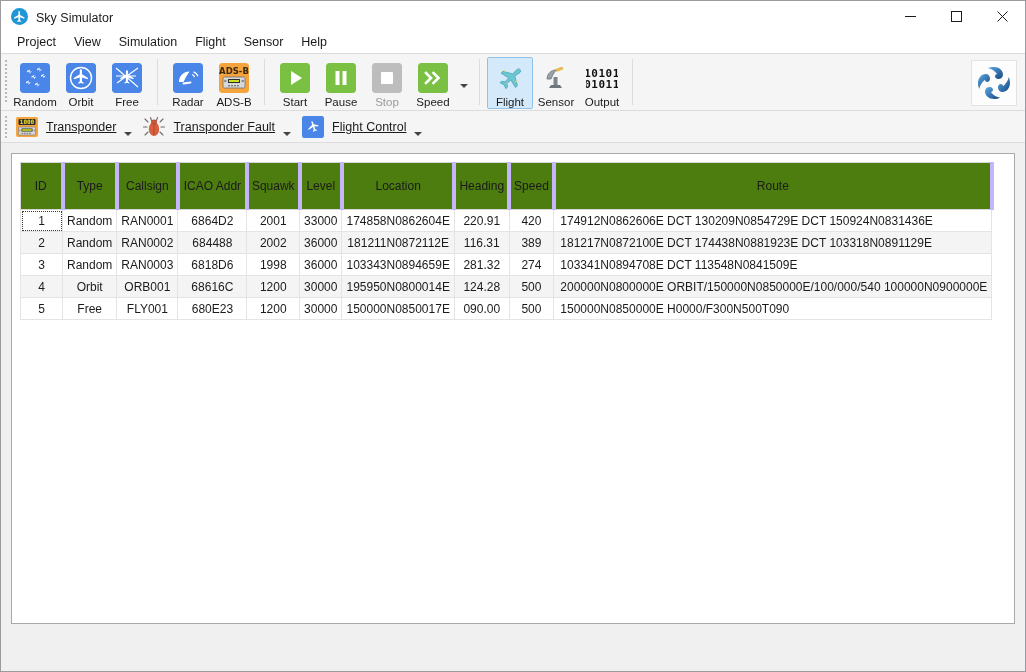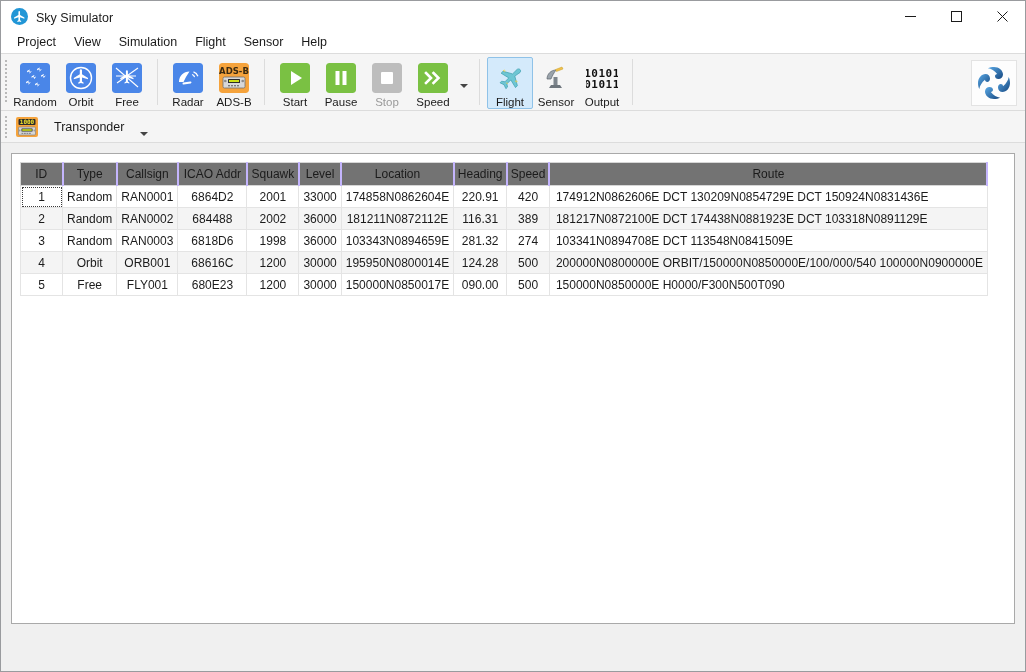--- a/index.html
+++ b/index.html
@@ -77,43 +77,43 @@
   .logo-box { position:absolute; right:8px; top:6px; width:46px; height:46px;
      background:#fdfdfd; border:1px solid #e3e3e3; display:flex; align-items:center; justify-content:center; }
 
   
   .toolbar2 {
     height:32px; min-height:32px;
     background:#f5f5f5;
     border-bottom:1px solid #dcdcdc;
     display:flex; align-items:center;
   }
-  .t2btn { display:flex; align-items:center; gap:15px; padding:2px 4px 2px 4px; cursor:default;
-    border:1px solid transparent; border-radius:2px; height:28px; }
+  .t2btn { display:flex; align-items:center; gap:7px; padding:2px 4px 2px 4px; cursor:default;
+    border:1px solid transparent; border-radius:2px; height:28px;text-decoration:underline; }
   .t2btn .ico2 { width:24px; height:24px; display:flex; align-items:center; justify-content:center; }
   .t2btn .lbl2 { font-size:12.5px; }
   .t2caret { align-self:flex-end; margin-bottom:2px; margin-left:1px; }
 
   
   .main { flex:1; background:#f0f0f0; padding:10px 10px 0 10px; }
   .panel {
     background:#ffffff;
     border:1px solid #a9a9a9;
     height:471px;
     position:relative;
   }
   .table-wrap { padding:8px 0 0 8px; }
   table.grid { border-collapse:collapse; table-layout:fixed; background:#fff; }
   table.grid th {
     font-weight:normal; font-size:12px; color:#1b1b1b;
-    background:#737373;
-    border-right:2px solid #c4b5fd;
+    background:#4d7c0f;
+    border-right:4px solid #c4b5fd;
     border-bottom:1px solid #d6d6d6;
     border-top:1px solid #d6d6d6;
-    height:22px; padding:4px 3px; text-align:center;
+    height:22px; padding:16px 3px; text-align:center;
   }
   table.grid th:first-child { border-left:1px solid #d6d6d6; }
   table.grid td {
     font-size:12px; color:#1b1b1b;
     border-right:1px solid #e4e4e4;
     border-bottom:1px solid #e4e4e4;
     height:22px; padding:0 4px; text-align:center;
     white-space:nowrap; overflow:hidden;
   }
   table.grid td:first-child { border-left:1px solid #e4e4e4; }
@@ -404,21 +404,52 @@
               <rect x="14" y="17.8" width="1.8" height="1.2"></rect>
             </g>
           <circle cx="4.6" cy="15.5" r="0.9" fill="#9b9b9b"></circle>
           <circle cx="19.4" cy="15.5" r="0.9" fill="#9b9b9b"></circle>
         </svg>
       </span>
       <span class="lbl2">Transponder</span>
       <span class="caret-d t2caret"></span>
     </div>
 
-
+    <div class="t2btn">
+      <span class="ico2">
+        <svg width="24" height="24" viewBox="0 0 24 24">
+          <g stroke="#6b6b6b" stroke-width="1.1" fill="none" stroke-linecap="round">
+            <path d="M6 7 L3 4"></path>
+              <path d="M18 7 L21 4"></path>
+            <path d="M5 12 L1.5 12"></path>
+              <path d="M19 12 L22.5 12"></path>
+            <path d="M6 17 L3 20"></path>
+              <path d="M18 17 L21 20"></path>
+            <path d="M9.5 5.5 L8.5 2.5"></path>
+              <path d="M14.5 5.5 L15.5 2.5"></path>
+          </g>
+          <ellipse cx="12" cy="14" rx="5.2" ry="7" fill="#d9603f"></ellipse>
+          <ellipse cx="12" cy="7.2" rx="3" ry="2.6" fill="#c4543a"></ellipse>
+          <path d="M12 8 L12 20" stroke="#a8432e" stroke-width="0.9"></path>
+        </svg>
+      </span>
+      <span class="lbl2">Transponder Fault</span>
+      <span class="caret-d t2caret"></span>
+    </div>
+
+    <div class="t2btn">
+      <span class="ico2">
+        <svg width="22" height="22" viewBox="0 0 30 30">
+          <rect width="30" height="30" rx="3" fill="#4a86e8"></rect>
+          <path d="M22.5 16.3v-1.2l-5.6-3.3V8.2a1 1 0 0 0-1-1 1 1 0 0 0-1 1v3.6l-7 3.9v1.3l7-2.1v4l-1.8 1.3v1.2l2.8-.8 2.6.8v-1.2l-1.6-1.3v-4z" fill="#ffffff" transform="rotate(-18 15 15)"></path>
+        </svg>
+      </span>
+      <span class="lbl2">Flight Control</span>
+      <span class="caret-d t2caret"></span>
+    </div>
   </div>
 
   <div class="main">
     <div class="panel">
       <div class="table-wrap">
         <table class="grid">
           <colgroup id="cg">
               <col style="width: 42px;">
               <col style="width: 52px;">
               <col style="width: 52px;">

